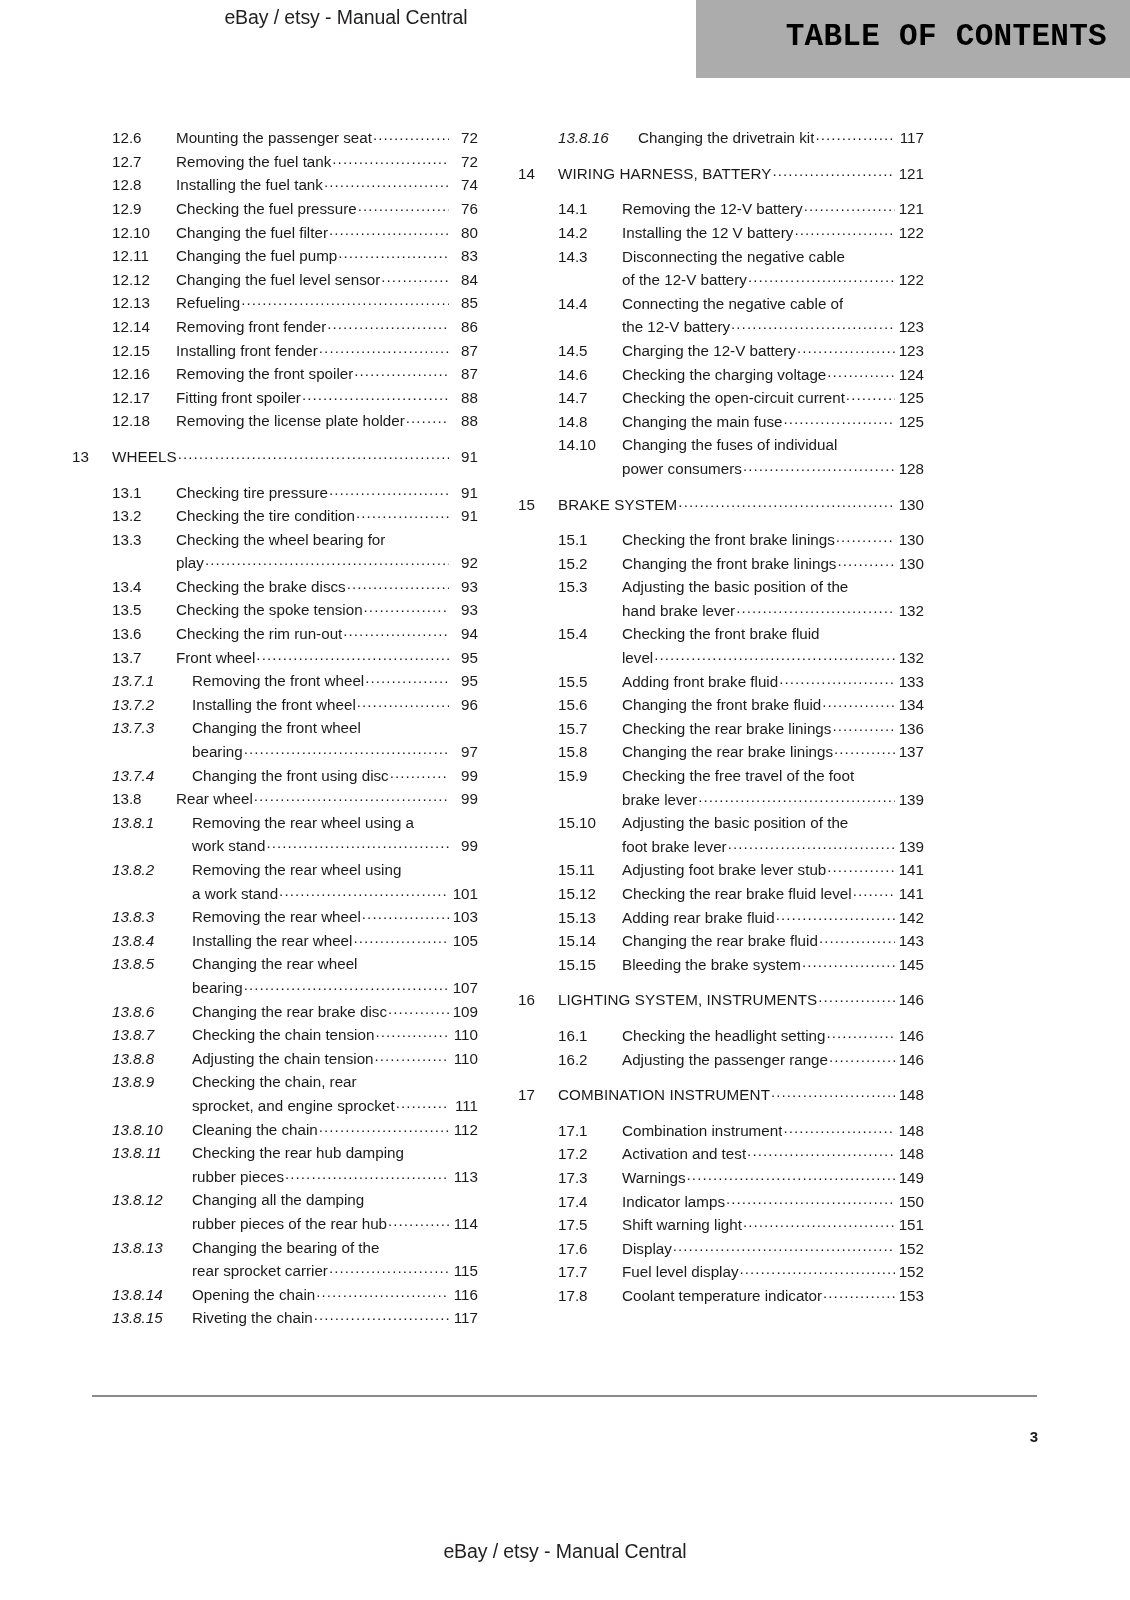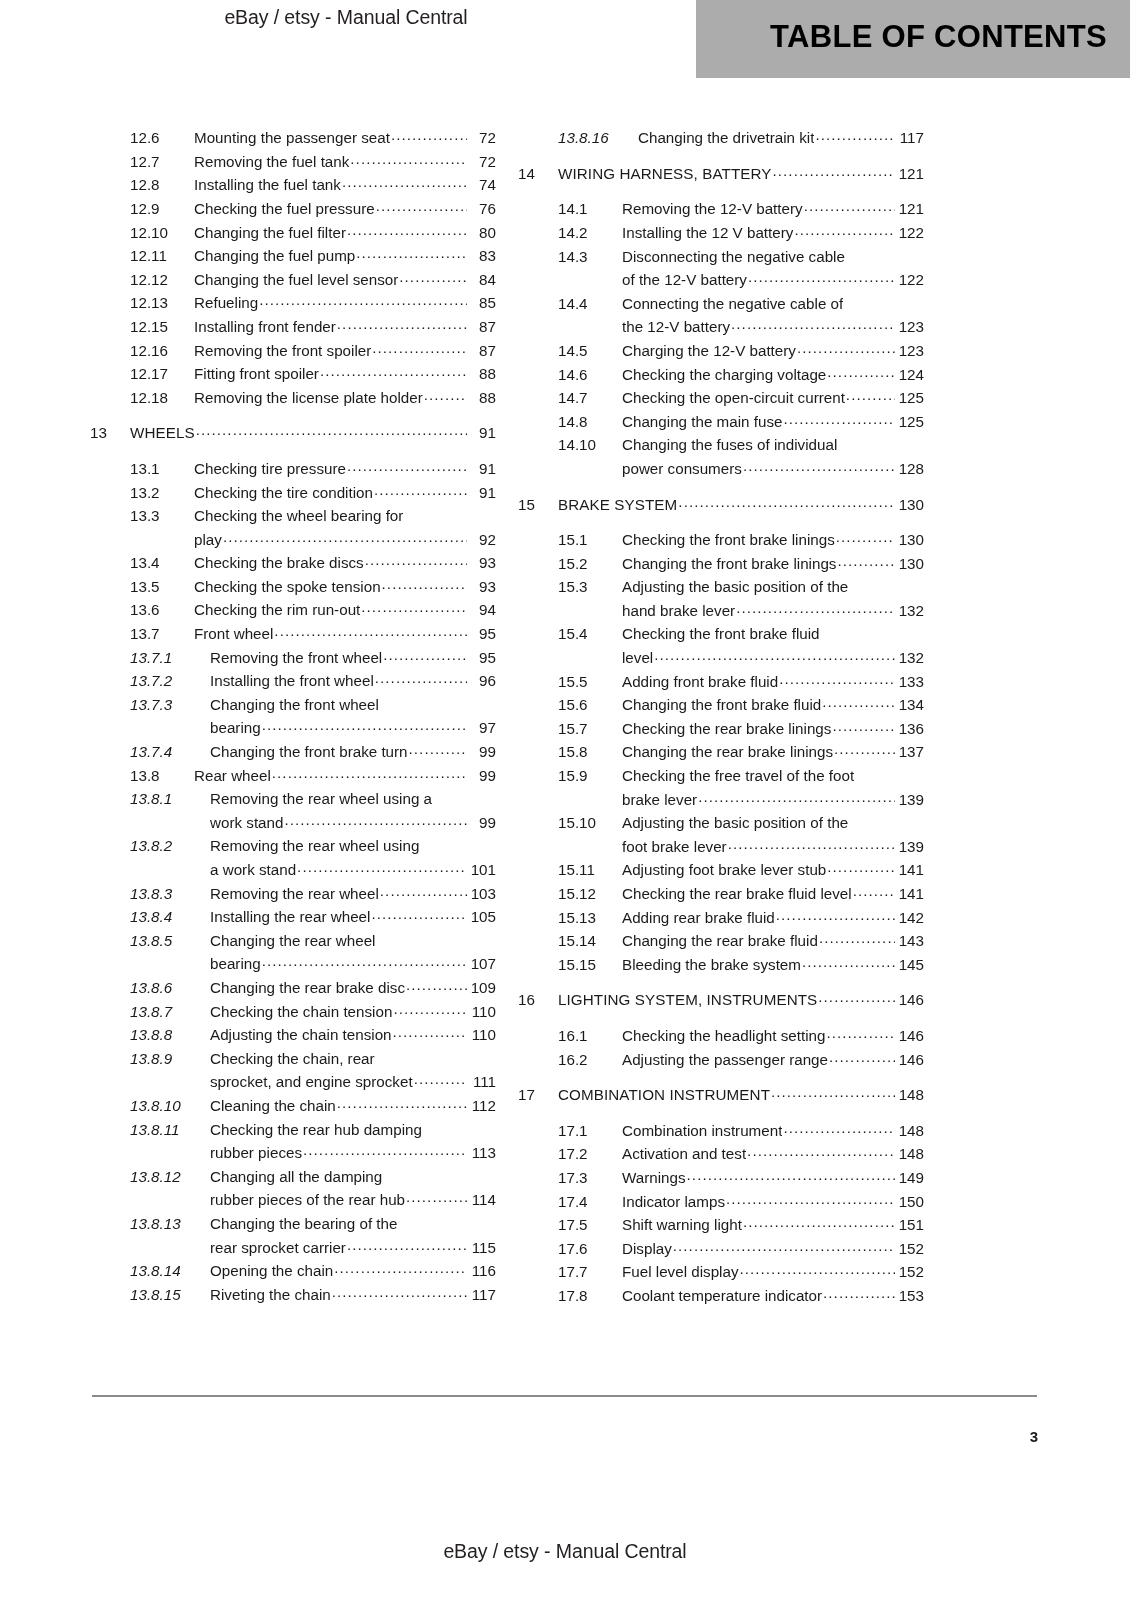--- a/index.html
+++ b/index.html
@@ -54,21 +54,21 @@
   #columns {
     position: absolute;
     left: 0;
     top: 128px;
     width: 1130px;
   }
   .column {
     position: absolute;
     top: 0;
   }
-  #col-left  { left: 90px;  width: 406px; }
+  #col-left  { left: 72px;  width: 406px; }
   #col-right { left: 518px; width: 406px; }
 
   
   .toc-entry {
     position: relative;
     font-size: 15.2px;
     color: #1a1a1a;
   }
   .toc-line {
     display: flex;
@@ -153,21 +153,21 @@
     font-size: 19.5px;
     letter-spacing: -0.1px;
     color: #231f20;
   }
 </style>
 </head>
 <body>
 
 <div id="header">
   <div id="watermark-top">eBay / etsy - Manual Central</div>
-  <div id="toc-banner" style="background: rgb(172, 172, 172);">
+  <div id="toc-banner" style="background: rgb(172, 172, 172); font-family: Liberation Mono, monospace;">
     <div id="toc-banner-label">TABLE OF CONTENTS</div>
   </div>
 </div>
 
 <div id="columns">
   <div class="column" id="col-left">
       <div class="toc-entry lvl2">
         <div class="toc-line">
           <span class="num">12.6</span>
           <span class="txt">Mounting the passenger seat</span>
@@ -226,20 +226,28 @@
       <div class="toc-entry lvl2">
         <div class="toc-line">
           <span class="num">12.13</span>
           <span class="txt">Refueling</span>
           <span class="leader"></span>
           <span class="pg">85</span>
         </div>
       </div>
       <div class="toc-entry lvl2">
         <div class="toc-line">
+          <span class="num">12.14</span>
+          <span class="txt">Removing front fender</span>
+          <span class="leader"></span>
+          <span class="pg">86</span>
+        </div>
+      </div>
+      <div class="toc-entry lvl2">
+        <div class="toc-line">
           <span class="num">12.15</span>
           <span class="txt">Installing front fender</span>
           <span class="leader"></span>
           <span class="pg">87</span>
         </div>
       </div>
       <div class="toc-entry lvl2">
         <div class="toc-line">
           <span class="num">12.16</span>
           <span class="txt">Removing the front spoiler</span>
@@ -359,21 +367,21 @@
         <div class="toc-line cont">
           <span class="num">13.7.3</span>
           <span class="txt">bearing</span>
           <span class="leader"></span>
           <span class="pg">97</span>
         </div>
       </div>
       <div class="toc-entry lvl3">
         <div class="toc-line">
           <span class="num">13.7.4</span>
-          <span class="txt">Changing the front brake turn</span>
+          <span class="txt">Changing the front using disc</span>
           <span class="leader"></span>
           <span class="pg">99</span>
         </div>
       </div>
       <div class="toc-entry lvl2">
         <div class="toc-line">
           <span class="num">13.8</span>
           <span class="txt">Rear wheel</span>
           <span class="leader"></span>
           <span class="pg">99</span>

